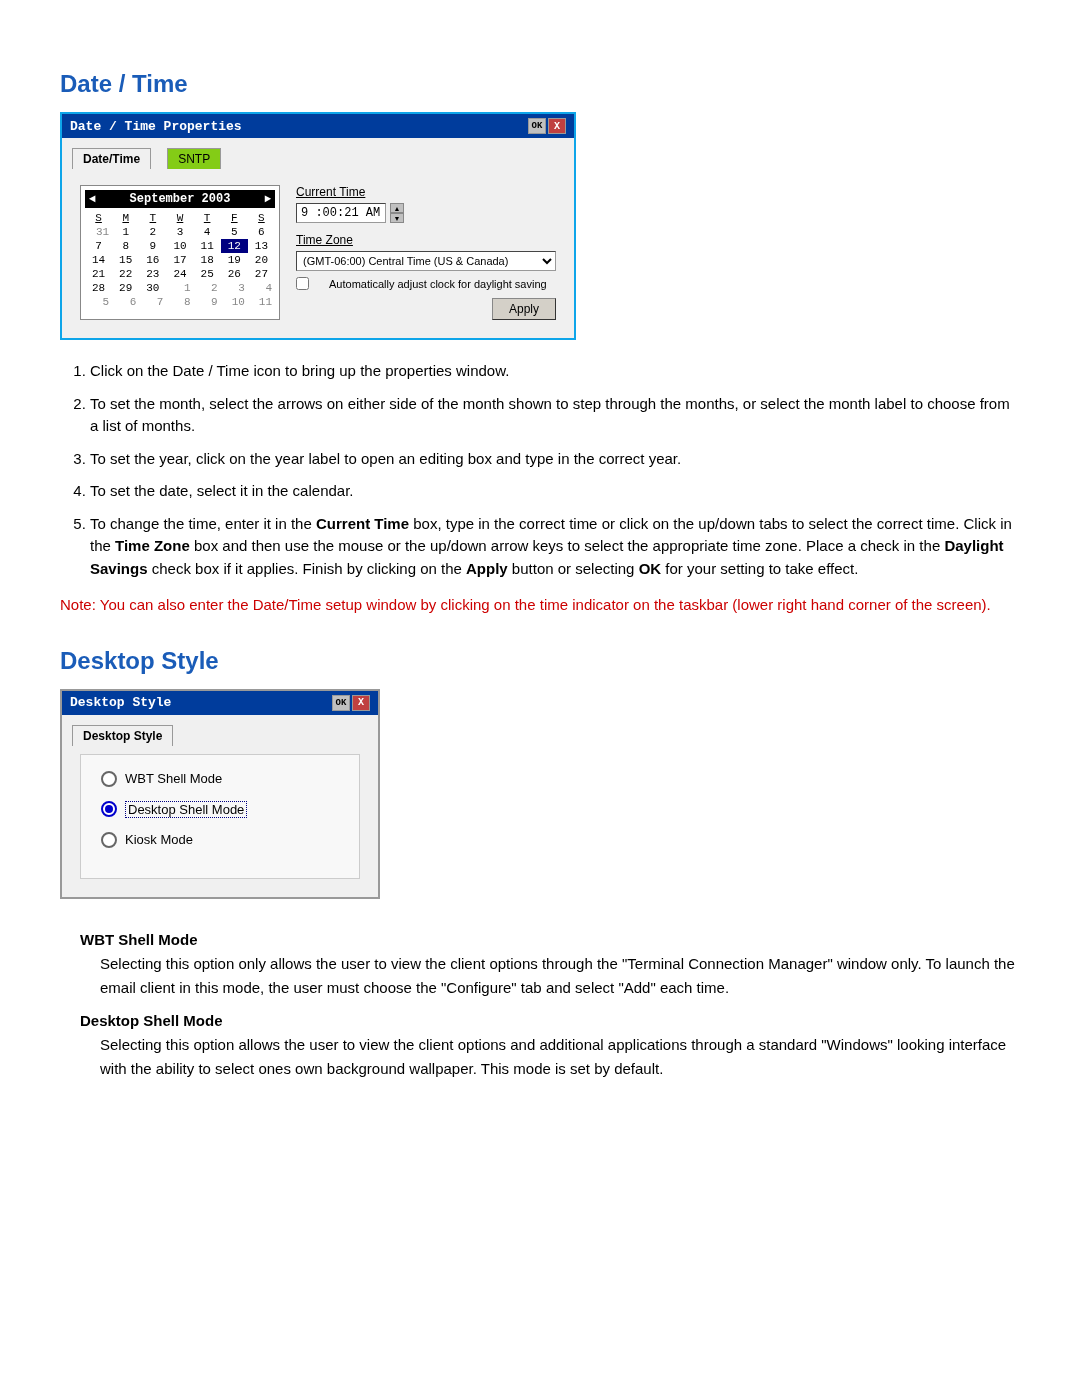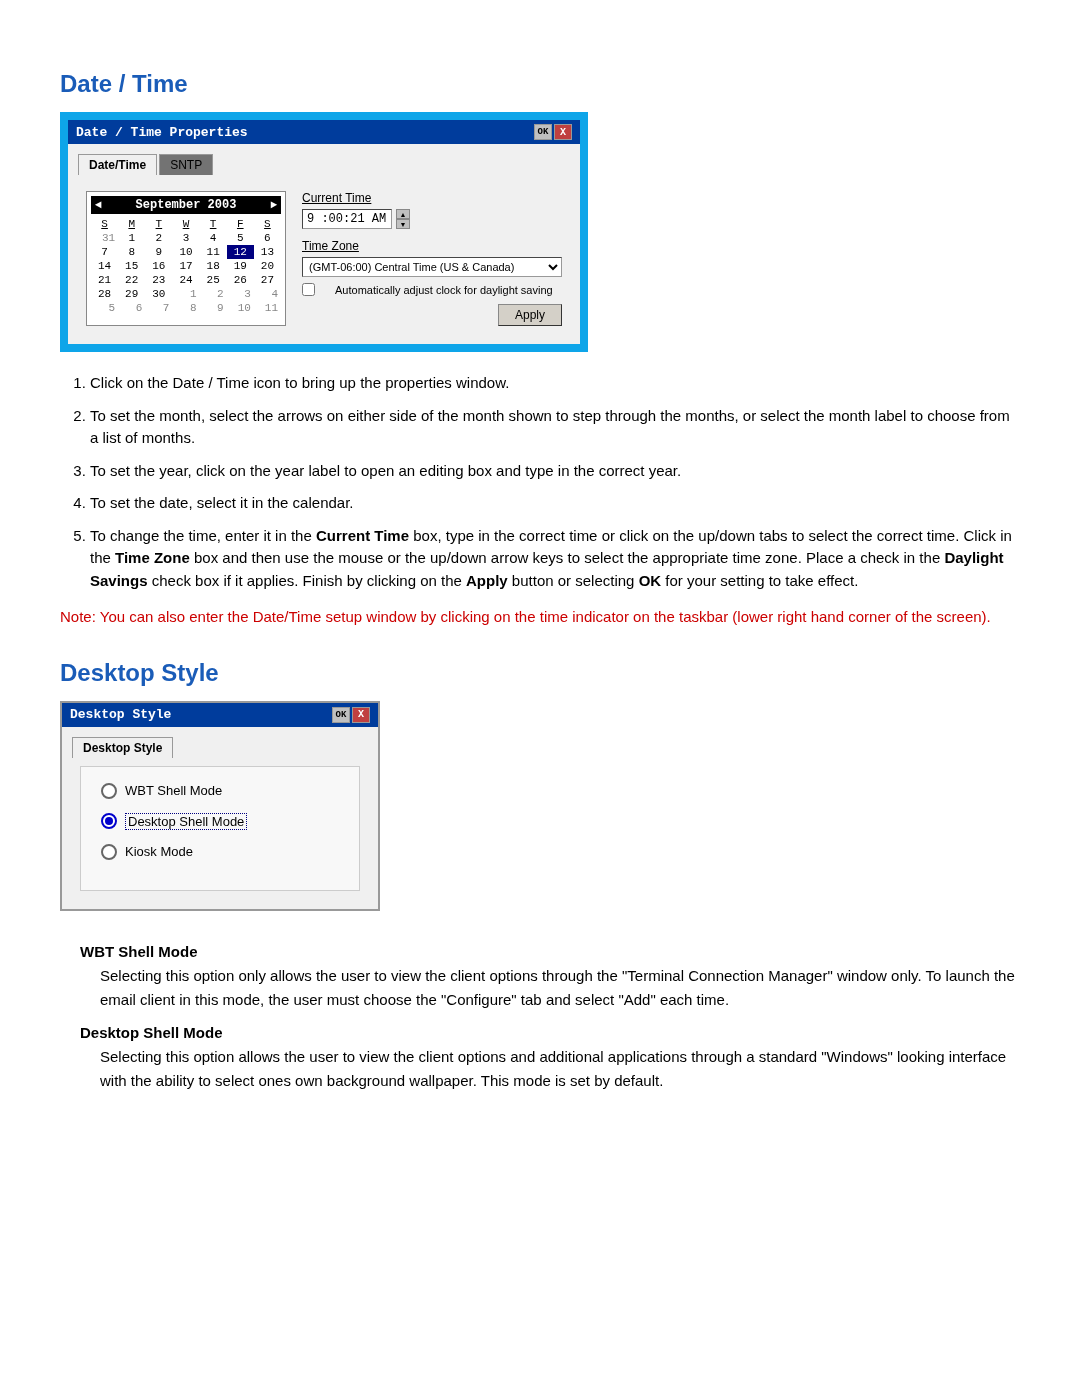--- a/index.html
+++ b/index.html
@@ -16,21 +16,21 @@
     .section-heading {
       color: #1a5cb8;
       font-size: 24px;
       font-weight: bold;
       margin-bottom: 14px;
       margin-top: 30px;
     }
 
     
     .dialog-box {
-      border: 8px solid #0ea5e9;
+      border: 2px solid #0ea5e9;
       background: #f0f0f0;
       display: inline-block;
       margin-bottom: 20px;
     }
 
     .dialog-titlebar {
       background: #003c9c;
       color: #fff;
       font-size: 13px;
       font-weight: bold;
@@ -71,29 +71,29 @@
     }
 
     .dialog-content {
       padding: 10px;
       background: #f0f0f0;
     }
 
     
     .tab-bar {
       display: flex;
-      gap: 2px;
+      gap: 16px;
       margin-bottom: 8px;
     }
 
     .tab {
       border: 1px solid #999;
       border-bottom: none;
       padding: 3px 10px;
-      background: #737373;
+      background: #84cc16;
       font-size: 12px;
       cursor: pointer;
     }
 
     .tab.active {
       background: #f0f0f0;
       font-weight: bold;
     }
 
     

